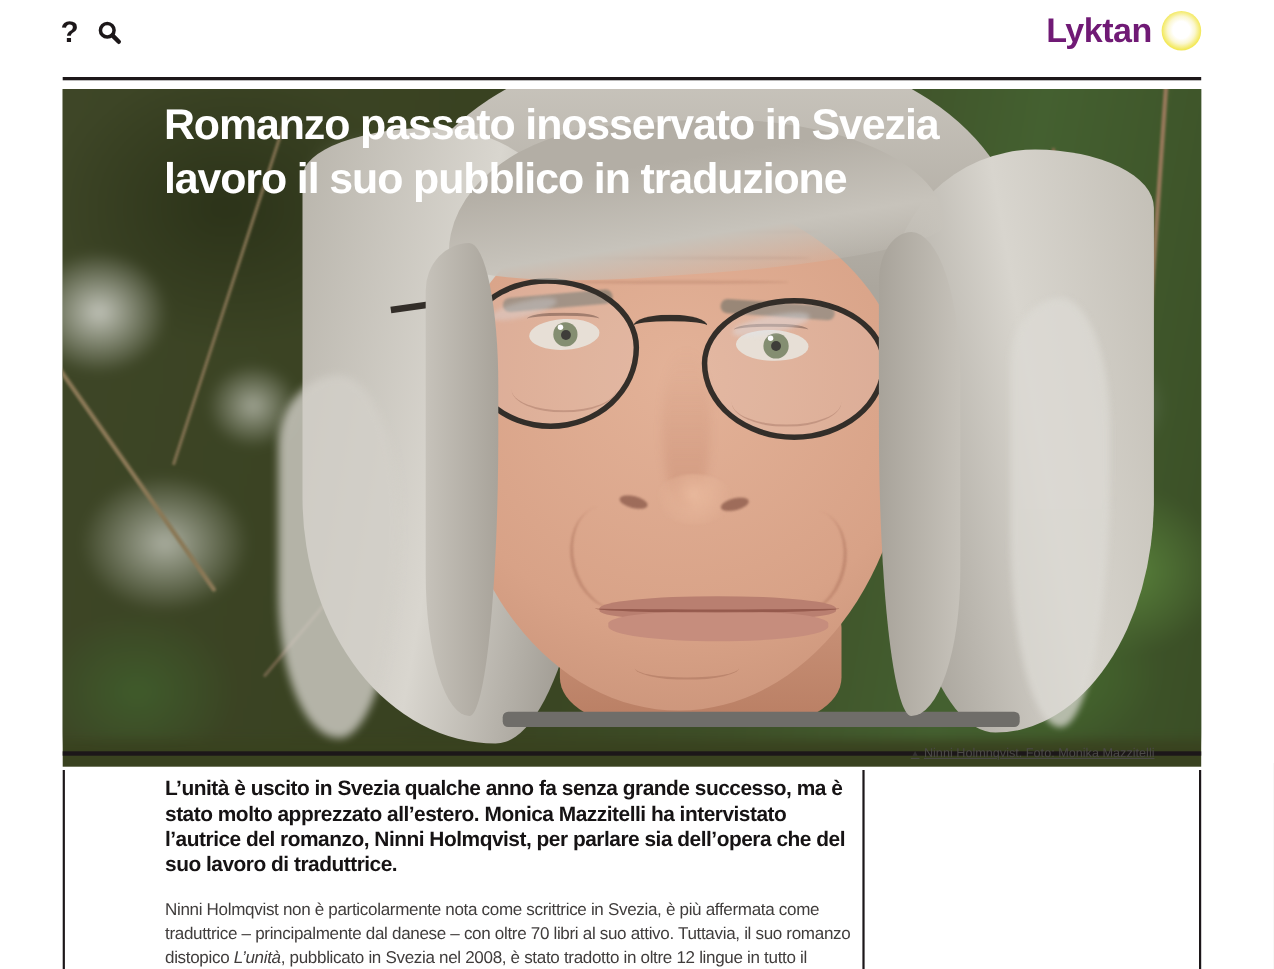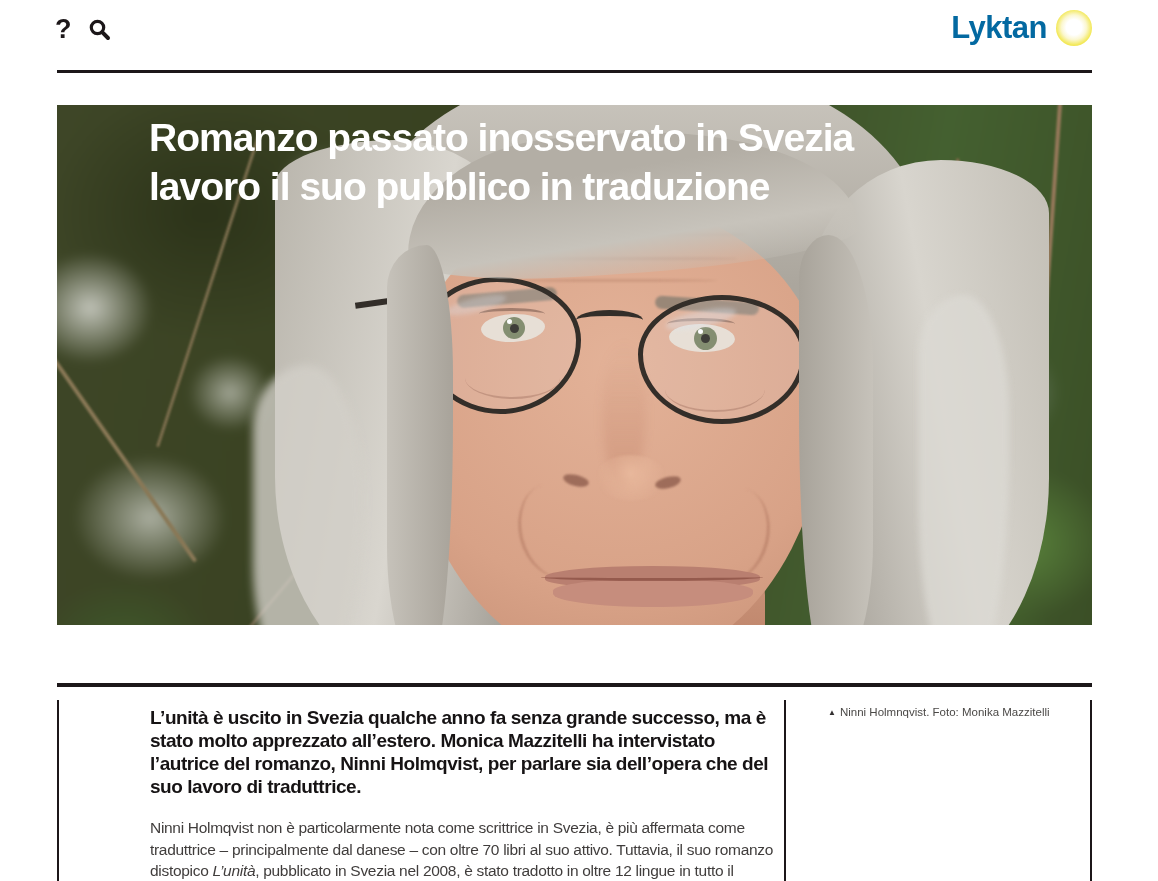--- a/index.html
+++ b/index.html
@@ -4,28 +4,28 @@
 <style>
   * { margin:0; padding:0; box-sizing:border-box; }
   html,body { width:1158px; height:881px; background:#ffffff; overflow:hidden;
               font-family:"Liberation Sans", sans-serif; }
   .abs { position:absolute; }
   
   .help-btn { position:absolute; left:55px; top:12px; font-size:27px; font-weight:bold;
               color:#1c1719; cursor:pointer; line-height:34px; }
   .search-btn { position:absolute; left:88px; top:18px; width:24px; height:24px; cursor:pointer; }
   .brand-wrap { position:absolute; top:10px; right:66px; display:flex; align-items:center; gap:9px; }
-  .brand-text { font-size:31px; font-weight:bold; letter-spacing:-0.5px; color:#0369a1; }
+  .brand-text { font-size:31px; font-weight:bold; letter-spacing:-0.5px; color:#701a75; }
   .lantern { width:36px; height:36px; border-radius:50%;
              background:radial-gradient(circle at 50% 48%, #ffffff 0 30%, #fbf7d0 48%,
                         #f3e95c 68%, #eedf35 82%, rgba(238,223,53,0) 96%); }
   .hrule { position:absolute; left:57px; width:1035px; background:#1c1719; }
   .vrule { position:absolute; top:700px; width:2px; height:181px; background:#1c1719; }
   
-  .photo { position:absolute; left:57px; top:105px; width:1035px; height:520px;
+  .photo { position:absolute; left:57px; top:81px; width:1035px; height:616px;
            overflow:hidden; background:#39421f; }
   .photo .bg { position:absolute; left:-12px; top:-12px; width:1059px; height:604px;
     filter:blur(5px);
     background:
       radial-gradient(90px 80px at 45px 215px,  rgba(216,217,210,.85), transparent 70%),
       radial-gradient(110px 90px at 105px 425px, rgba(207,209,200,.75), transparent 70%),
       radial-gradient(60px 55px at 185px 300px, rgba(229,230,223,.6),  transparent 70%),
       radial-gradient(70px 60px at 280px 95px,  rgba(205,208,196,.5),  transparent 70%),
       radial-gradient(80px 70px at 960px 300px, rgba(154,163,164,.55), transparent 70%),
       radial-gradient(50px 90px at 895px 175px, rgba(139,139,128,.5),  transparent 70%),
@@ -39,22 +39,22 @@
   .twig { position:absolute; border-radius:3px; filter:blur(1px); }
   .hairpiece { position:absolute; }
   .headline { position:absolute; left:92px; top:8px; z-index:9; color:#ffffff;
               font-size:39px; font-weight:bold; letter-spacing:-1px; line-height:49px; }
   
   .lead { position:absolute; left:150px; top:706px; width:632px; font-size:19px;
           font-weight:bold; letter-spacing:-0.45px; line-height:23px; color:#161314; }
   .bodytext { position:absolute; left:150px; top:817px; width:632px; font-size:15.5px;
               letter-spacing:-0.3px; line-height:21.5px; color:#403d3c; }
   .bodytext .it { font-style:italic; }
-  .caption { position:absolute; left:828px; top:706px; width:250px; font-size:11.5px;
-             color:#4b4947; }
+  .caption { position:absolute; left:828px; top:679px; width:250px; font-size:11.5px;
+             color:#4b4947;text-decoration:underline; }
   .caption .tri { font-size:8px; position:relative; top:-1px; margin-right:4px; color:#333031; }
 </style>
 </head>
 <body>
 
 <div>
   <div class="help-btn">?</div>
   <div class="search-btn">
     <svg width="24" height="24" viewBox="0 0 24 24">
       <circle cx="9.5" cy="9.5" r="6.2" fill="none" stroke="#1c1719" stroke-width="3.2"></circle>

